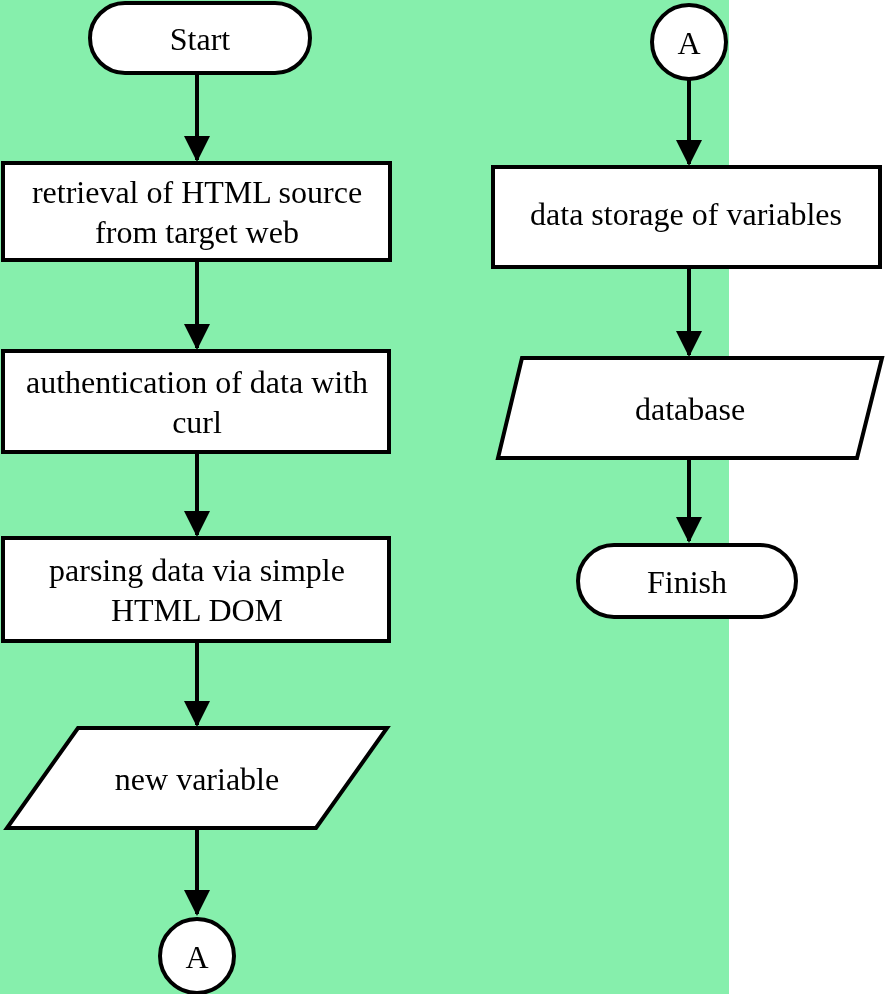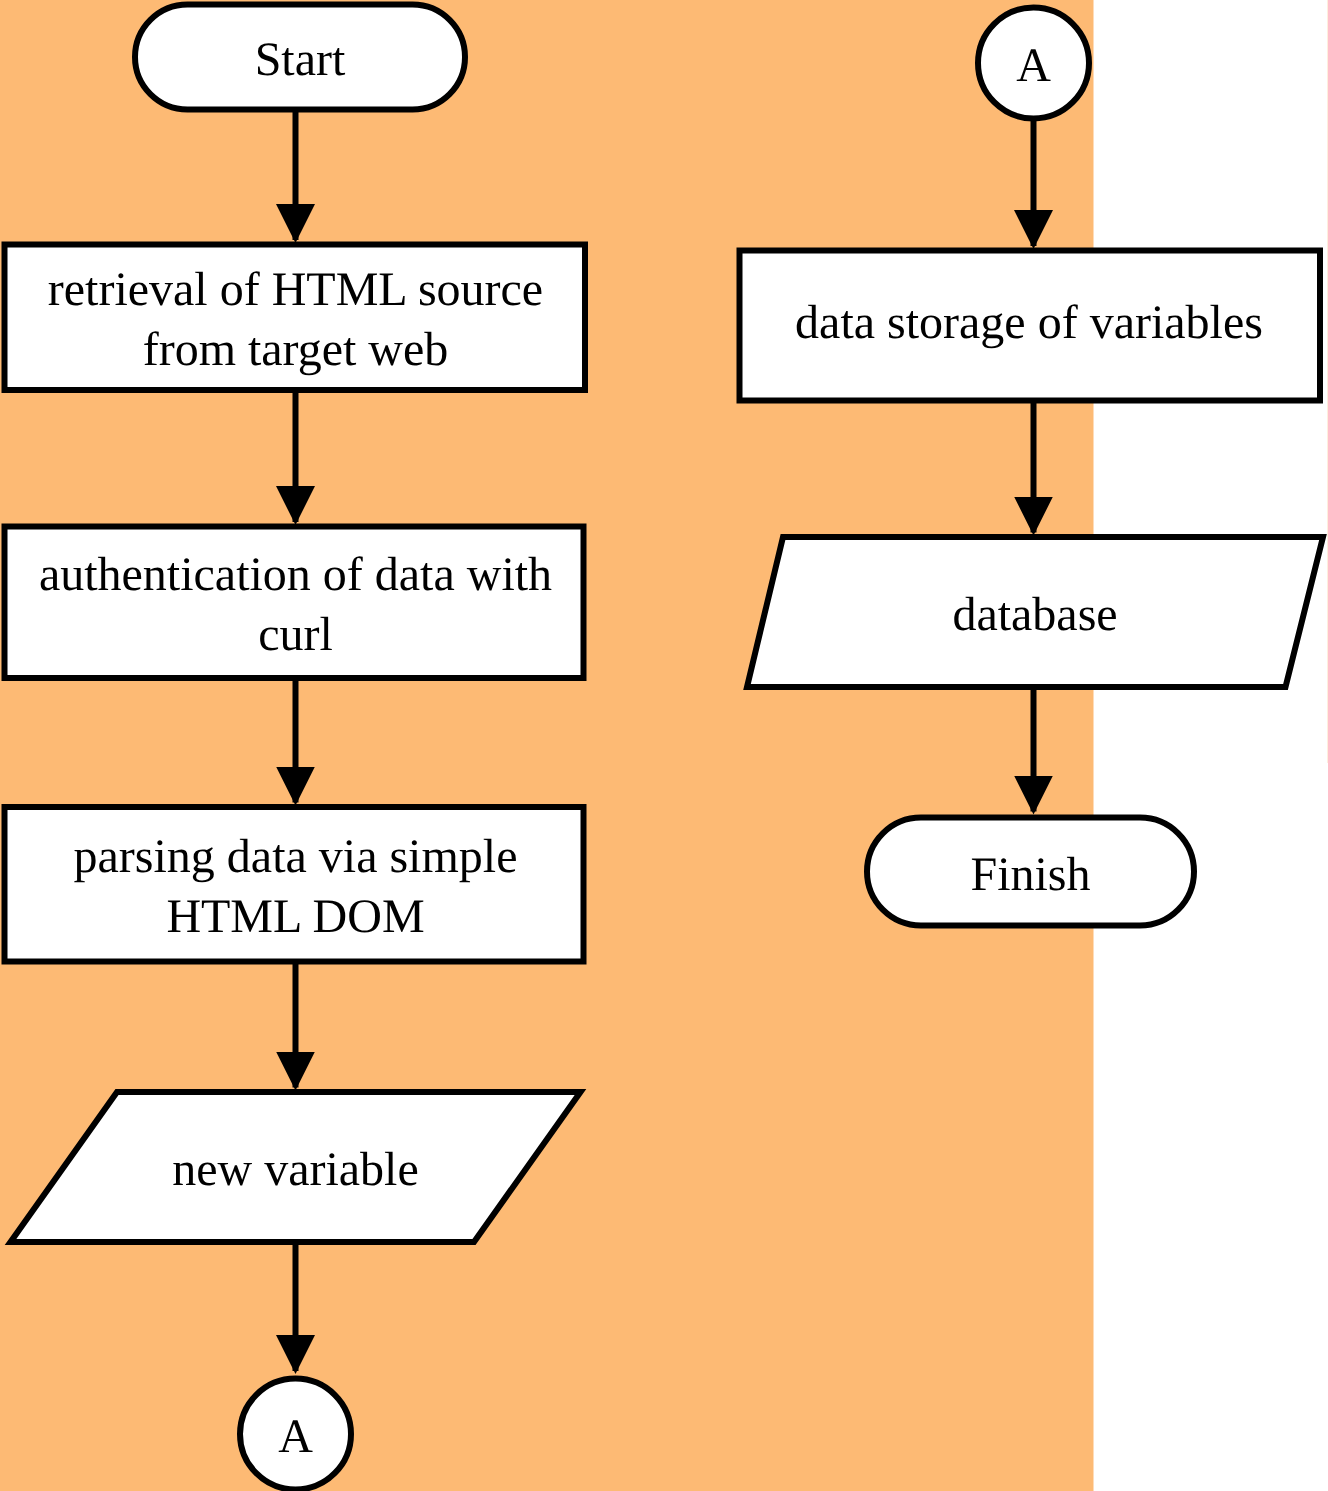--- a/index.html
+++ b/index.html
@@ -7,21 +7,21 @@
     padding: 0;
     background: #ffffff;
     width: 885px;
     height: 994px;
     overflow: hidden;
   }
   .canvas {
     position: relative;
     width: 729px;
     height: 994px;
-    background: #fdba74;
+    background: #86efac;
   }
   svg { display: block; }
   .shape {
     fill: #ffffff;
     stroke: #000000;
     stroke-width: 4px;
   }
   .arrow {
     stroke: #000000;
     stroke-width: 4px;

